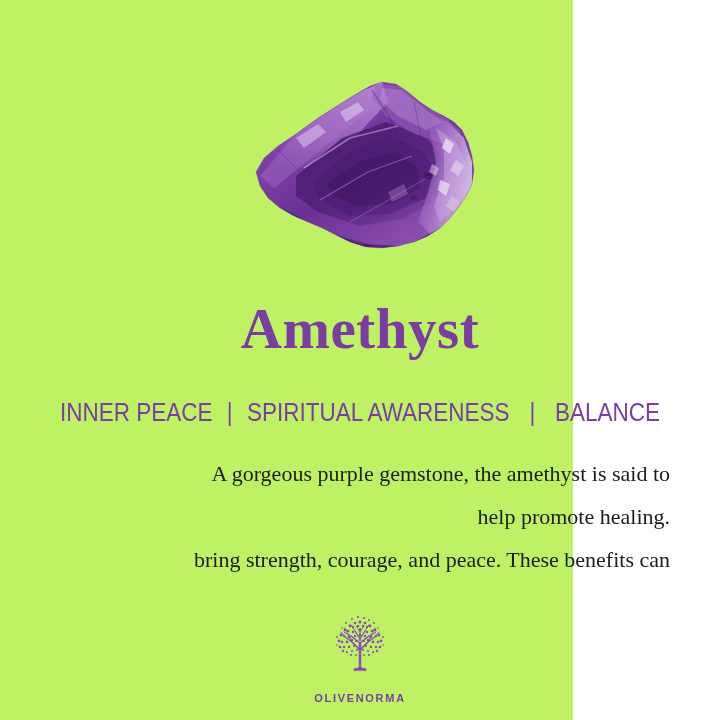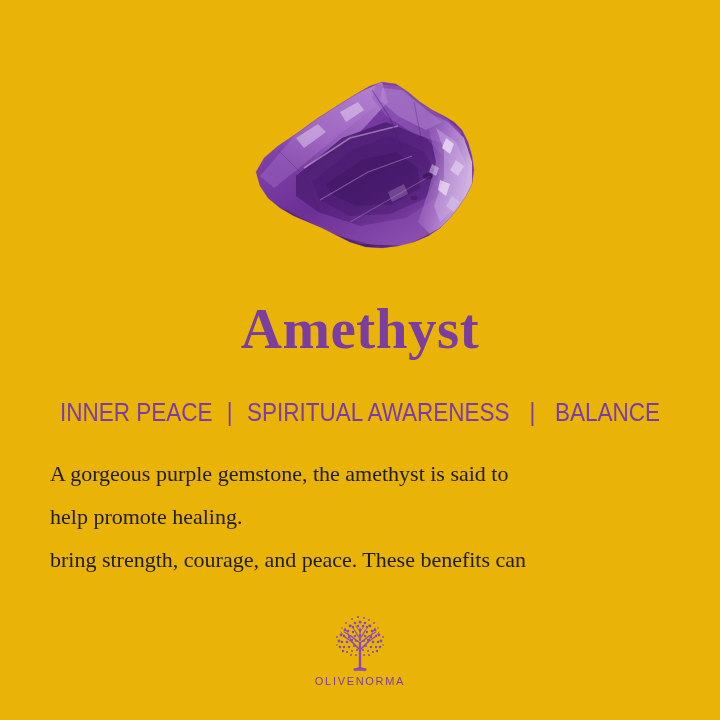--- a/index.html
+++ b/index.html
@@ -9,23 +9,23 @@
   }
   body {
     width: 720px;
     height: 720px;
     font-family: "Liberation Sans", sans-serif;
     -webkit-font-smoothing: antialiased;
     overflow: hidden;
   }
   .card {
     position: relative;
-    width: 720px;
+    width: 573px;
     height: 720px;
-    background: #eab308;
+    background: #bef264;
     box-sizing: border-box;
   }
 
   
   .gem-wrap {
     position: absolute;
     left: 0;
     top: 72px;
     width: 720px;
     height: 210px;
@@ -75,21 +75,21 @@
   .tagline .sep.wide {
     padding: 0 15px;
   }
 
   
   .body-copy {
     position: absolute;
     left: 50px;
     top: 452px;
     width: 620px;
-    text-align: left;
+    text-align: right;
     font-family: "Liberation Serif", "DejaVu Serif", serif;
     font-size: 22px;
     line-height: 43px;
     color: #1c1c1c;
   }
   .body-copy .ln {
     display: block;
     white-space: nowrap;
   }
 
@@ -99,23 +99,23 @@
     left: 0;
     top: 612px;
     width: 720px;
     text-align: center;
   }
   .brand-mark {
     display: block;
     margin: 0 auto;
   }
   .brand-name {
-    margin-top: 1px;
+    margin-top: 18px;
     font-family: "Liberation Sans", "DejaVu Sans", sans-serif;
-    font-weight: 400;
+    font-weight: 700;
     font-size: 11px;
     letter-spacing: 1.7px;
     color: #7a3da8;
   }
 </style>
 </head>
 <body>
 
 <div class="card">
 

